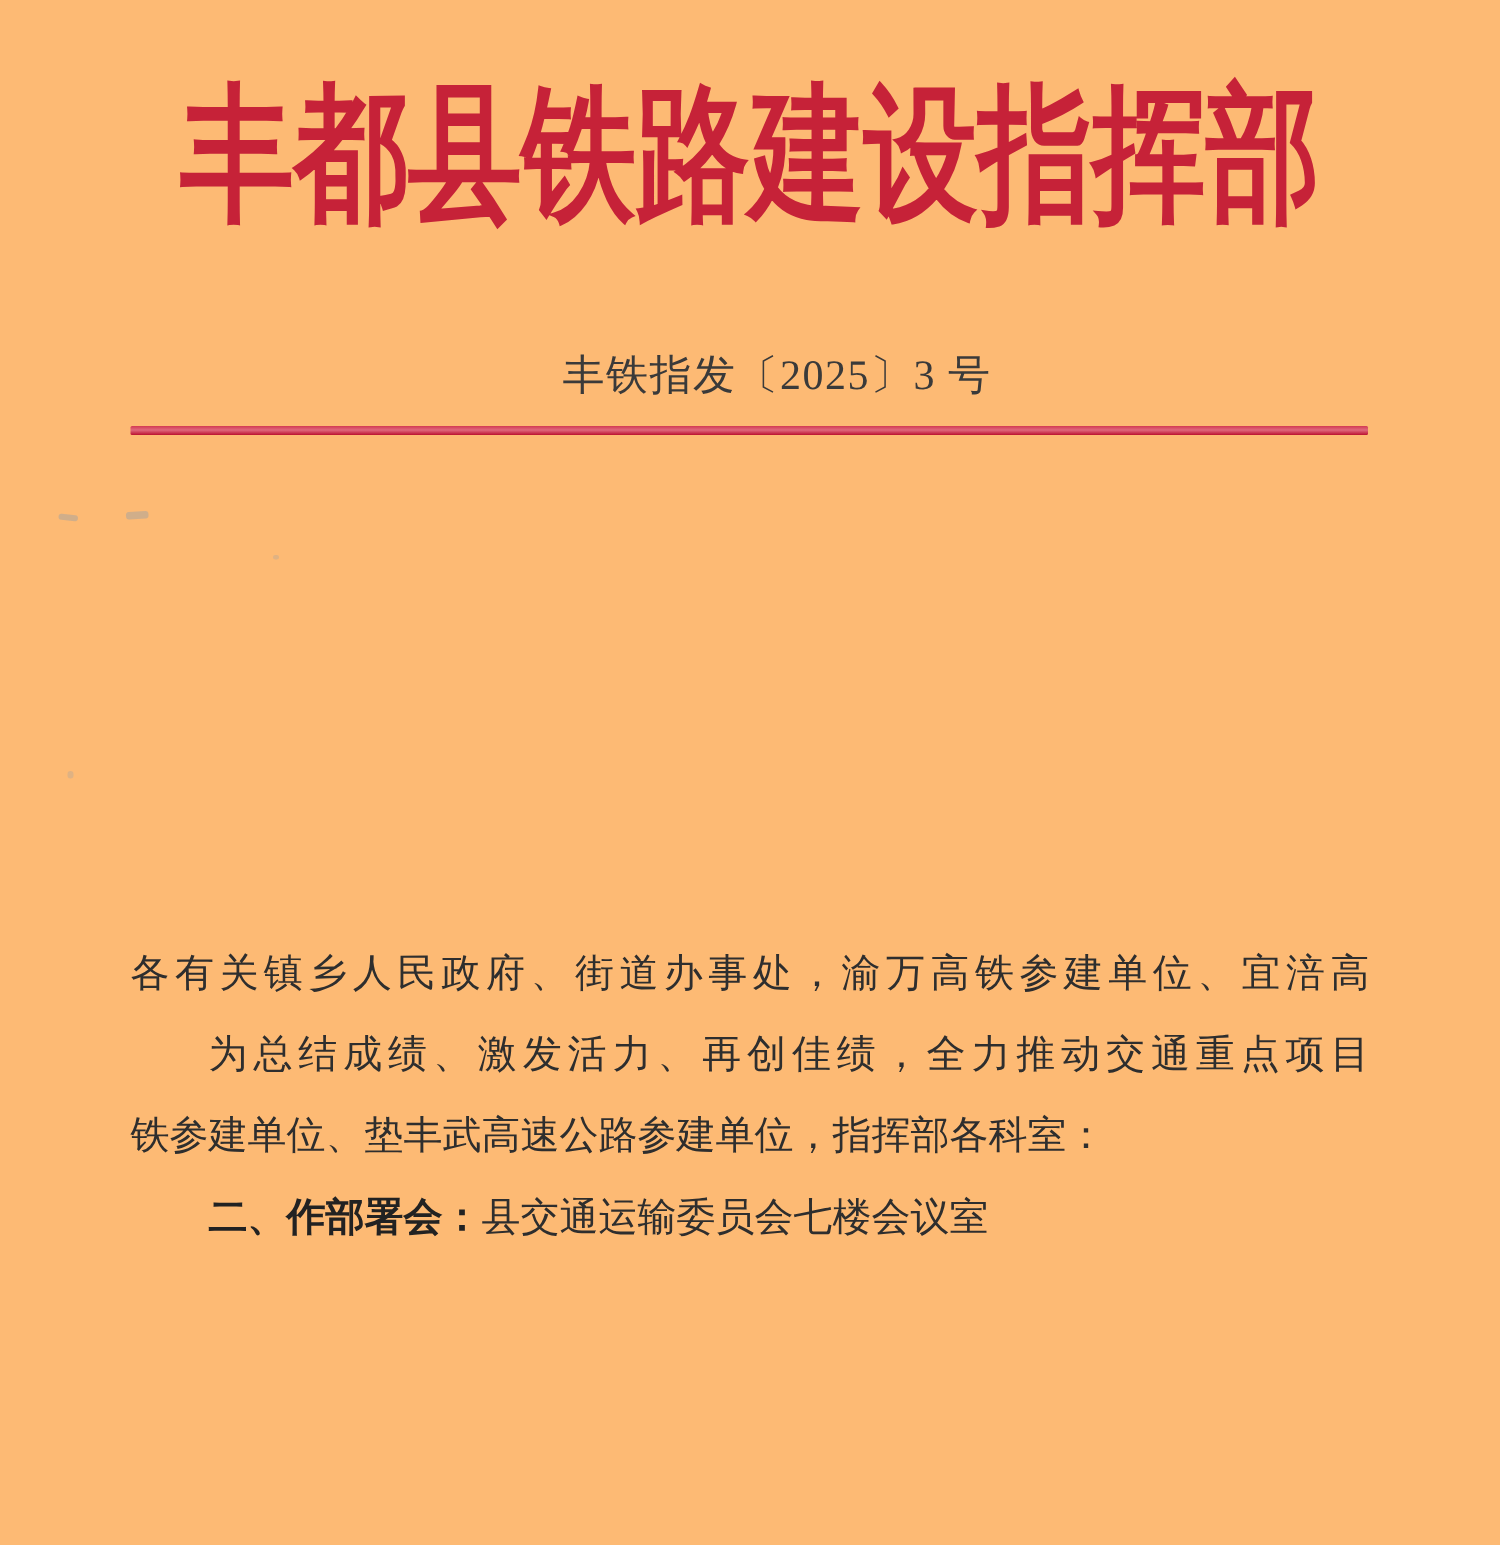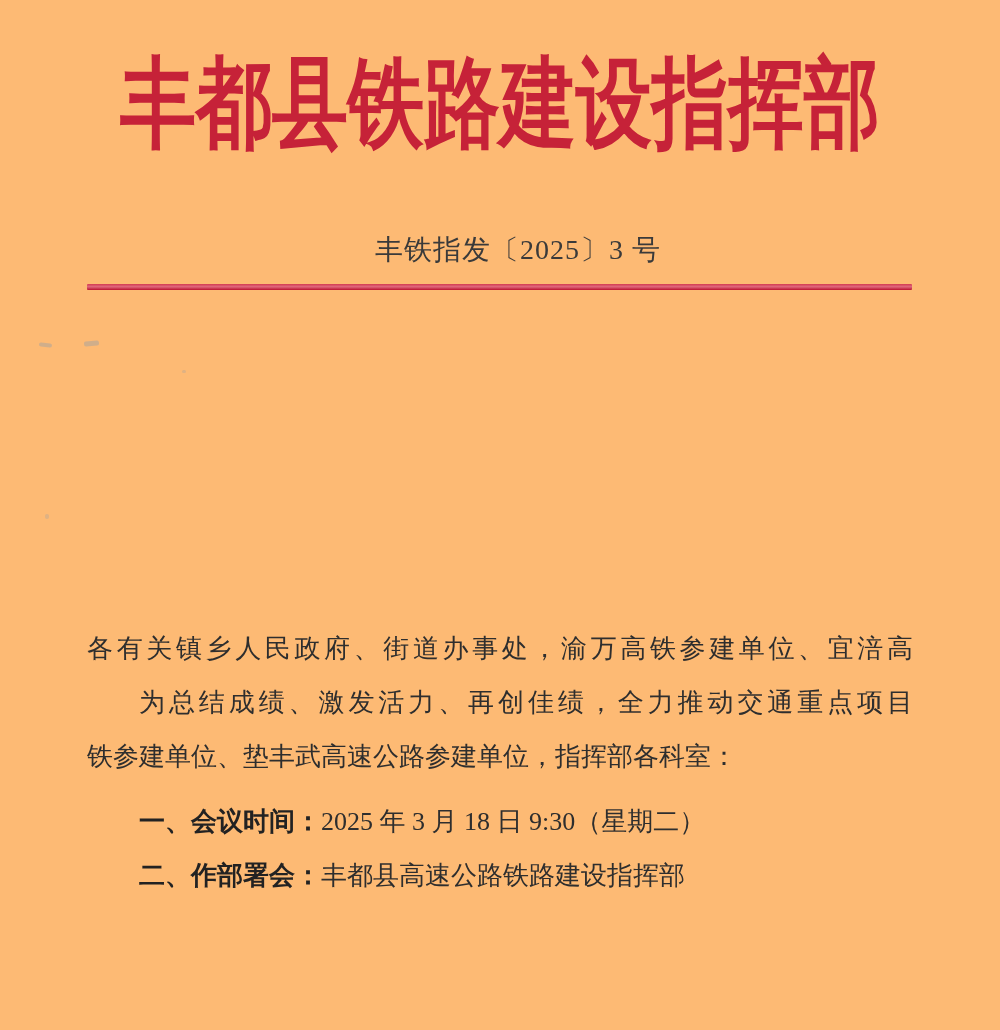--- a/index.html
+++ b/index.html
@@ -69,25 +69,22 @@
   <div class="red-rule"></div>
 
   <div class="doc-title">
   </div>
 
   <div class="doc-body">
     <div class="bline just">各有关镇乡人民政府、街道办事处，渝万高铁参建单位、宜涪高</div>
     <div class="bline just indent">为总结成绩、激发活力、再创佳绩，全力推动交通重点项目</div>
     <div class="bline">铁参建单位、垫丰武高速公路参建单位，指挥部各科室：</div>
 
-    <div class="bline indent gap">
-      <span class="label">一、会议时间：</span><span>2025 年 3 月 18 日 9:30（星期二）</span>
-    </div>
     <div class="bline indent">
-      <span class="label">二、作部署会：</span><span>丰都县高速公路铁路建设指挥部</span>
+      <span class="label">二、作部署会：</span><span>县交通运输委员会七楼会议室</span>
     </div>
   </div>
 
   <div class="speck s1"></div>
   <div class="speck s2"></div>
   <div class="speck s4"></div>
   <div class="speck s5"></div>
 
 </div>
 

